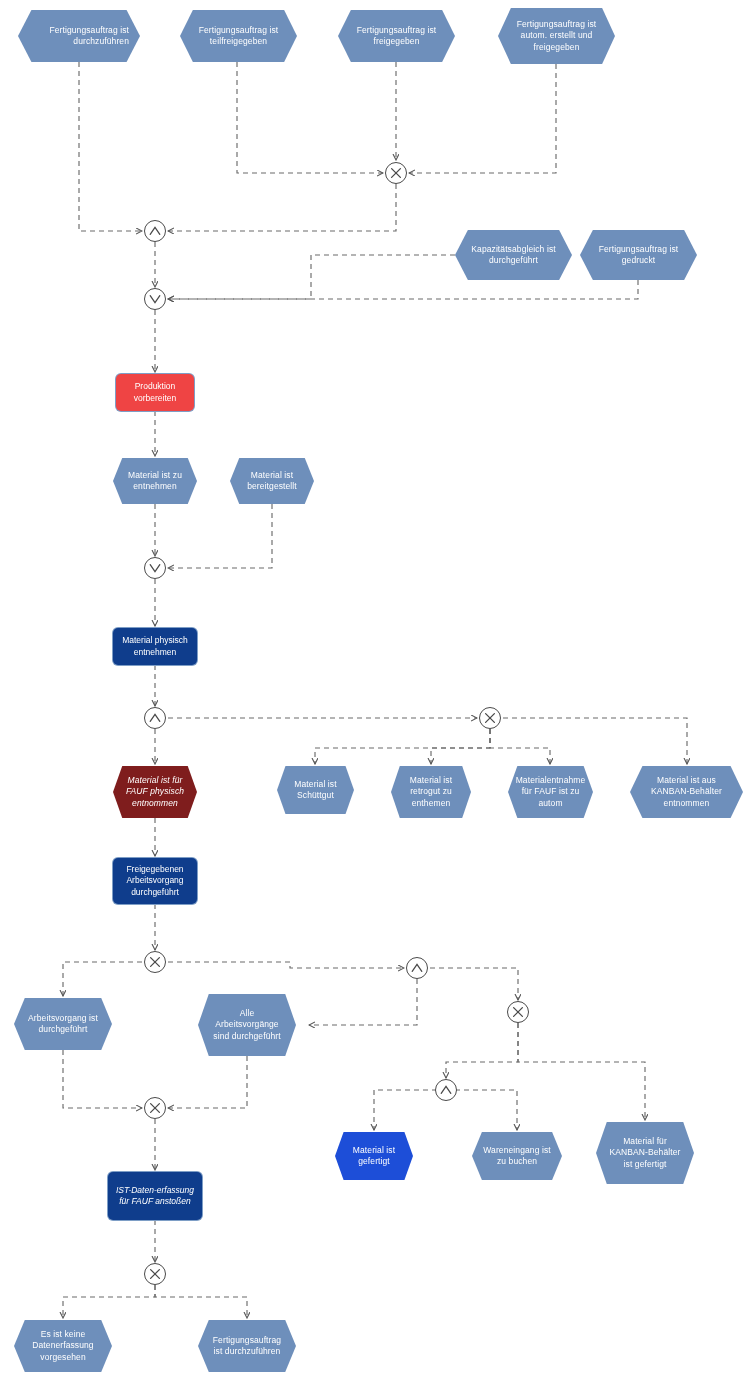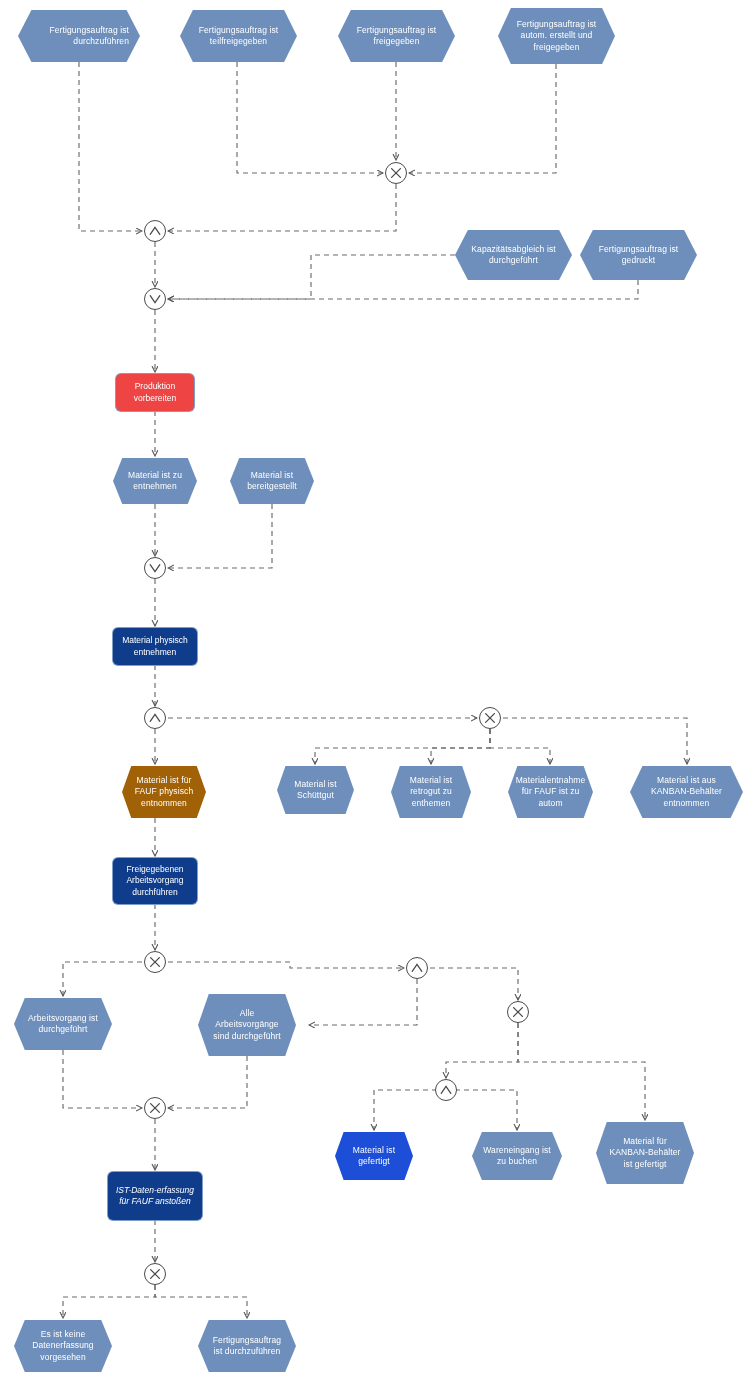--- a/index.html
+++ b/index.html
@@ -154,21 +154,21 @@
       </div>
       <div class="event" style="left: 580px; top: 230px; width: 117px; height: 50px; background: rgb(110, 143, 187); color: rgb(255, 255, 255);">
         <span>Fertigungsauftrag ist gedruckt</span>
       </div>
       <div class="event" style="left: 113px; top: 458px; width: 84px; height: 46px; background: rgb(110, 143, 187); color: rgb(255, 255, 255);">
         <span>Material ist zu entnehmen</span>
       </div>
       <div class="event" style="left: 230px; top: 458px; width: 84px; height: 46px; background: rgb(110, 143, 187); color: rgb(255, 255, 255);">
         <span>Material ist bereitgestellt</span>
       </div>
-      <div class="event" style="left: 122px; top: 766px; width: 84px; height: 52px; background: #a16207; color: rgb(255, 255, 255);">
+      <div class="event" style="left: 113px; top: 766px; width: 84px; height: 52px; background: #7f1d1d; color: rgb(255, 255, 255); font-style: italic;">
         <span>Material ist für FAUF physisch entnommen</span>
       </div>
       <div class="event" style="left: 277px; top: 766px; width: 77px; height: 48px; background: rgb(110, 143, 187); color: rgb(255, 255, 255);">
         <span>Material ist Schüttgut</span>
       </div>
       <div class="event" style="left: 391px; top: 766px; width: 80px; height: 52px; background: rgb(110, 143, 187); color: rgb(255, 255, 255);">
         <span>Material ist retrogut zu enthemen</span>
       </div>
       <div class="event" style="left: 508px; top: 766px; width: 85px; height: 52px; background: rgb(110, 143, 187); color: rgb(255, 255, 255);">
         <span>Materialentnahme für FAUF ist zu autom</span>
@@ -197,21 +197,21 @@
       <div class="event" style="left: 198px; top: 1320px; width: 98px; height: 52px; background: rgb(110, 143, 187); color: rgb(255, 255, 255);">
         <span>Fertigungsauftrag ist durchzuführen</span>
       </div>
       <div class="func" style="left: 116px; top: 374px; width: 78px; height: 37px; background: #ef4444; color: rgb(255, 255, 255);">
         <span>Produktion vorbereiten</span>
       </div>
       <div class="func" style="left: 113px; top: 628px; width: 84px; height: 37px; background: rgb(15, 61, 140); color: rgb(255, 255, 255);">
         <span>Material physisch entnehmen</span>
       </div>
       <div class="func" style="left: 113px; top: 858px; width: 84px; height: 46px; background: rgb(15, 61, 140); color: rgb(255, 255, 255);">
-        <span>Freigegebenen Arbeitsvorgang durchführen</span>
+        <span>Freigegebenen Arbeitsvorgang durchgeführt</span>
       </div>
       <div class="func" style="left: 108px; top: 1172px; width: 94px; height: 48px; background: rgb(15, 61, 140); color: rgb(255, 255, 255); font-style: italic;">
         <span>IST-Daten-erfassung für FAUF anstoßen</span>
       </div>
       <div class="conn" style="left: 385px; top: 162px; border-color: rgb(74, 74, 74);">
         <svg width="16" height="16" viewBox="0 0 16 16">
           <path fill="none" stroke="#4a4a4a" stroke-width="1.3" stroke-linecap="round" d="M3.6,3.6 L12.4,12.4 M12.4,3.6 L3.6,12.4"></path>
         </svg>
       </div>
       <div class="conn" style="left: 144px; top: 220px; border-color: rgb(74, 74, 74);">

